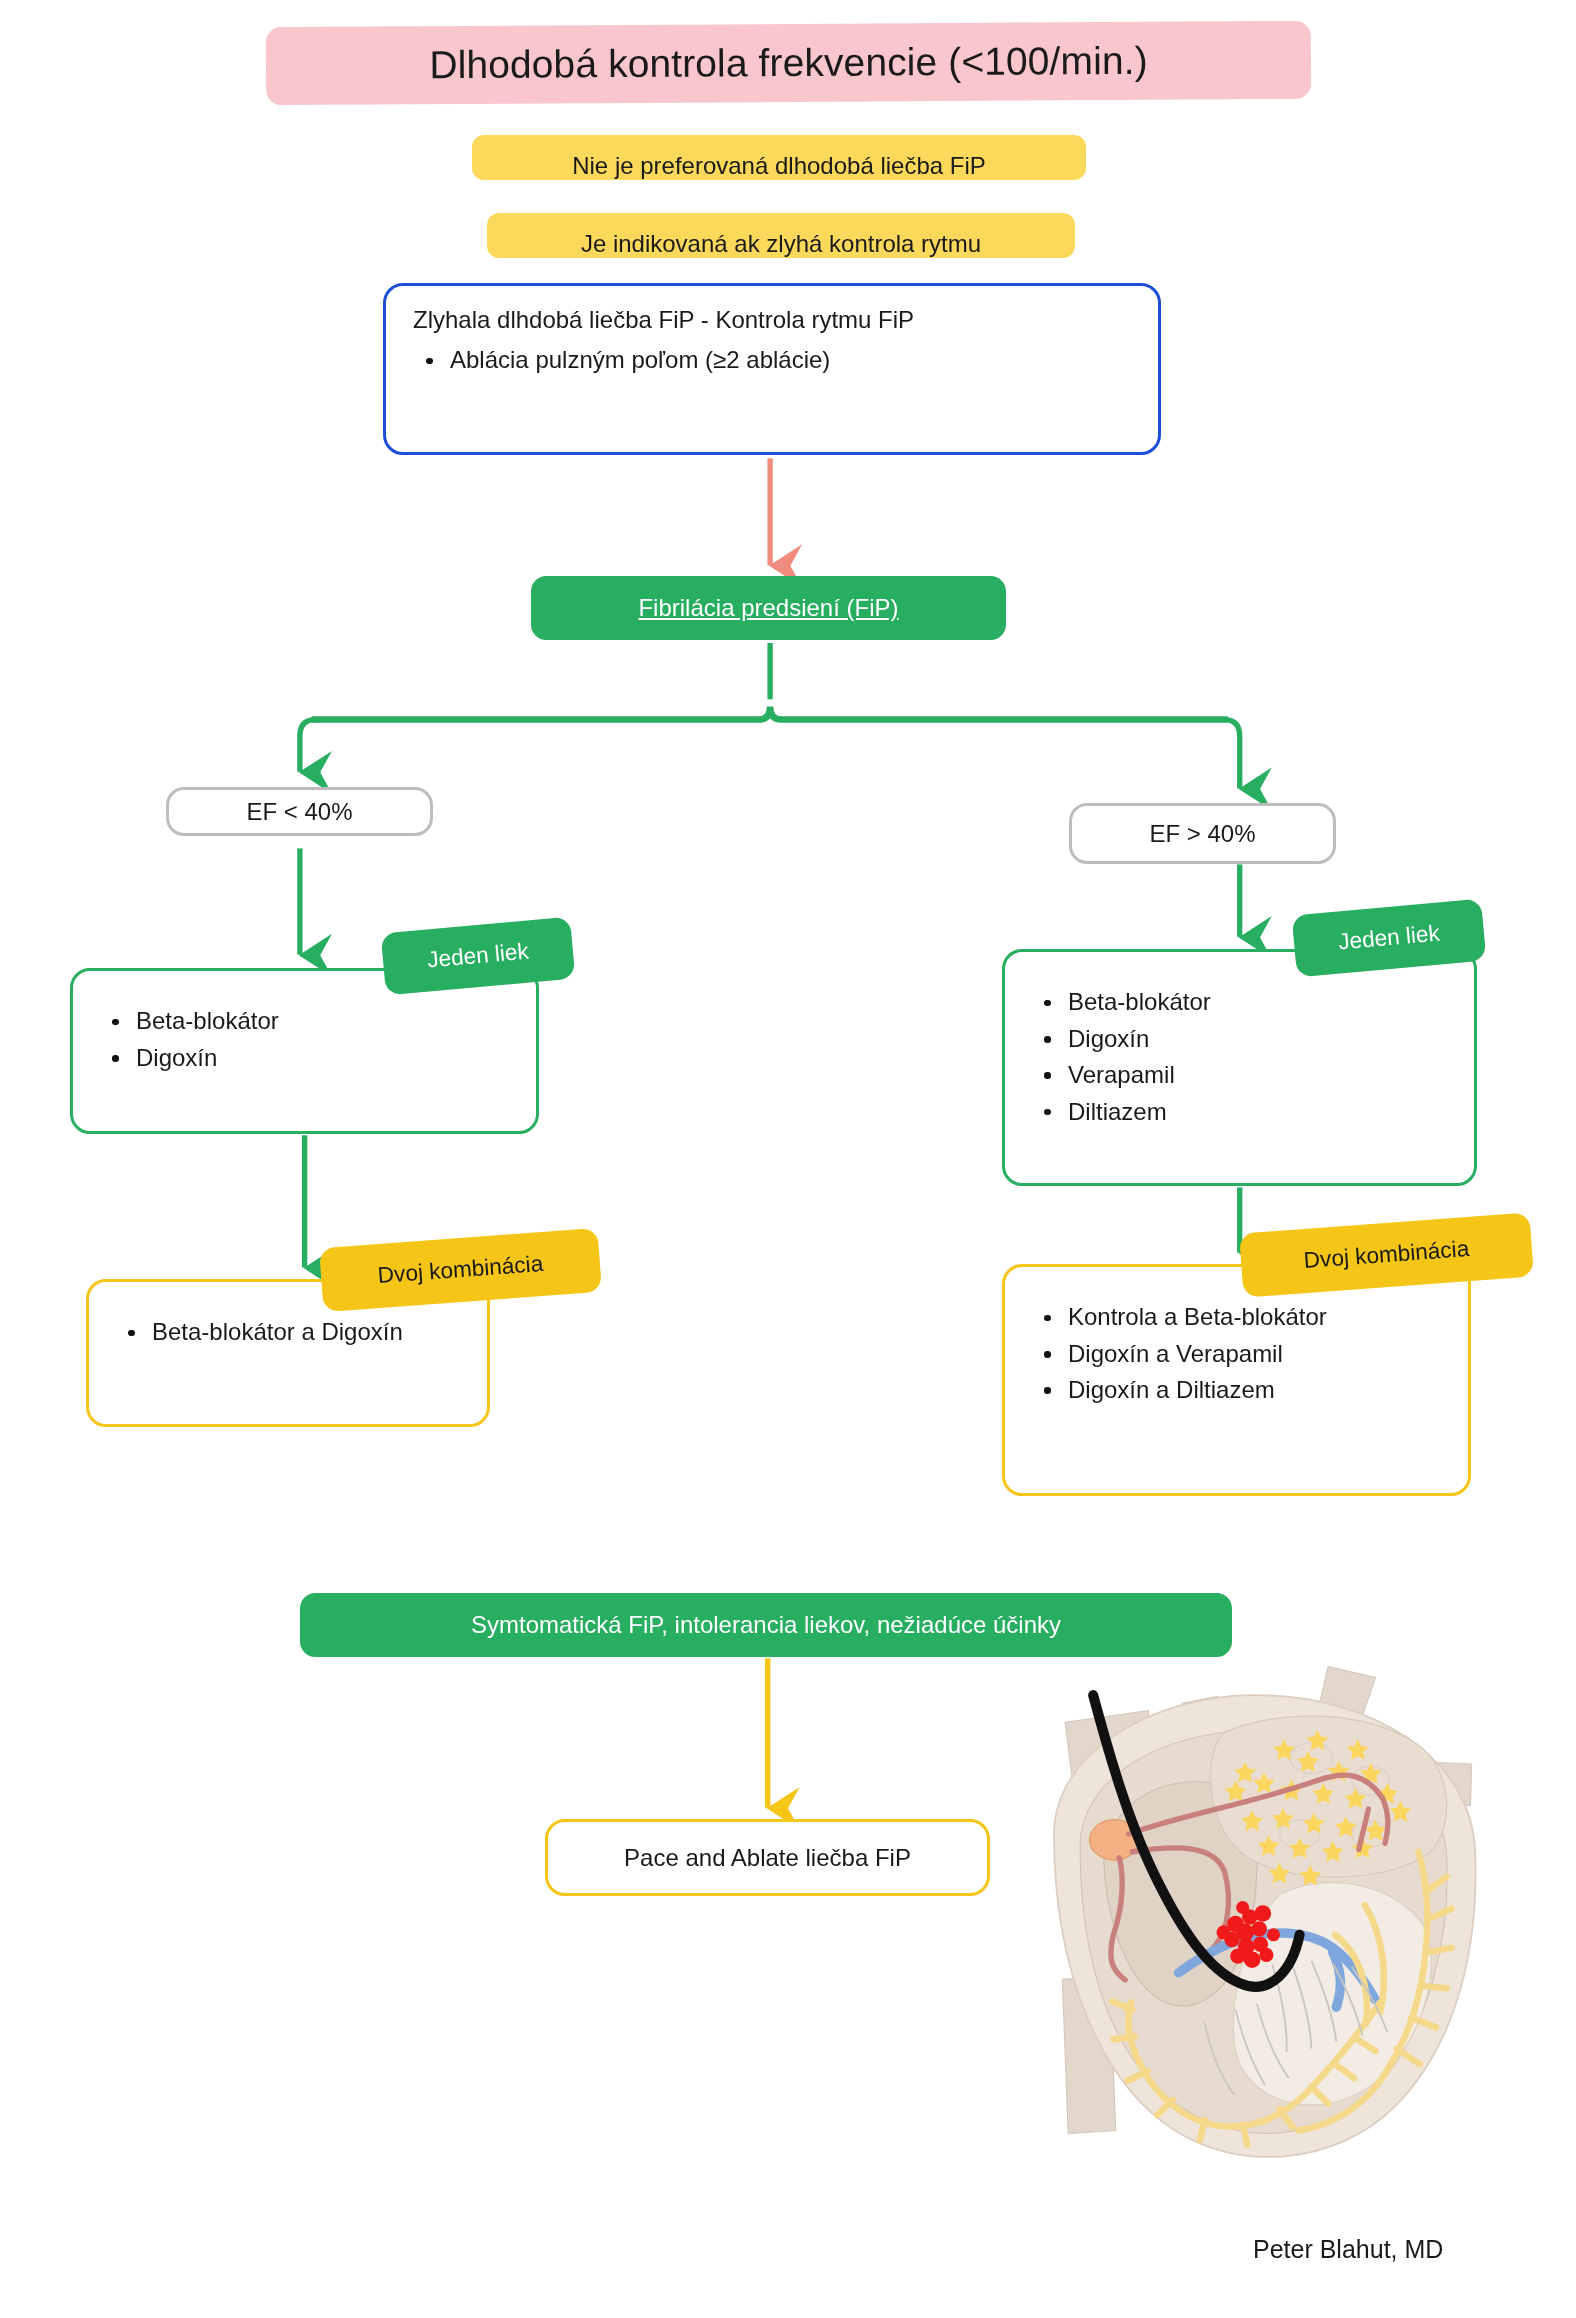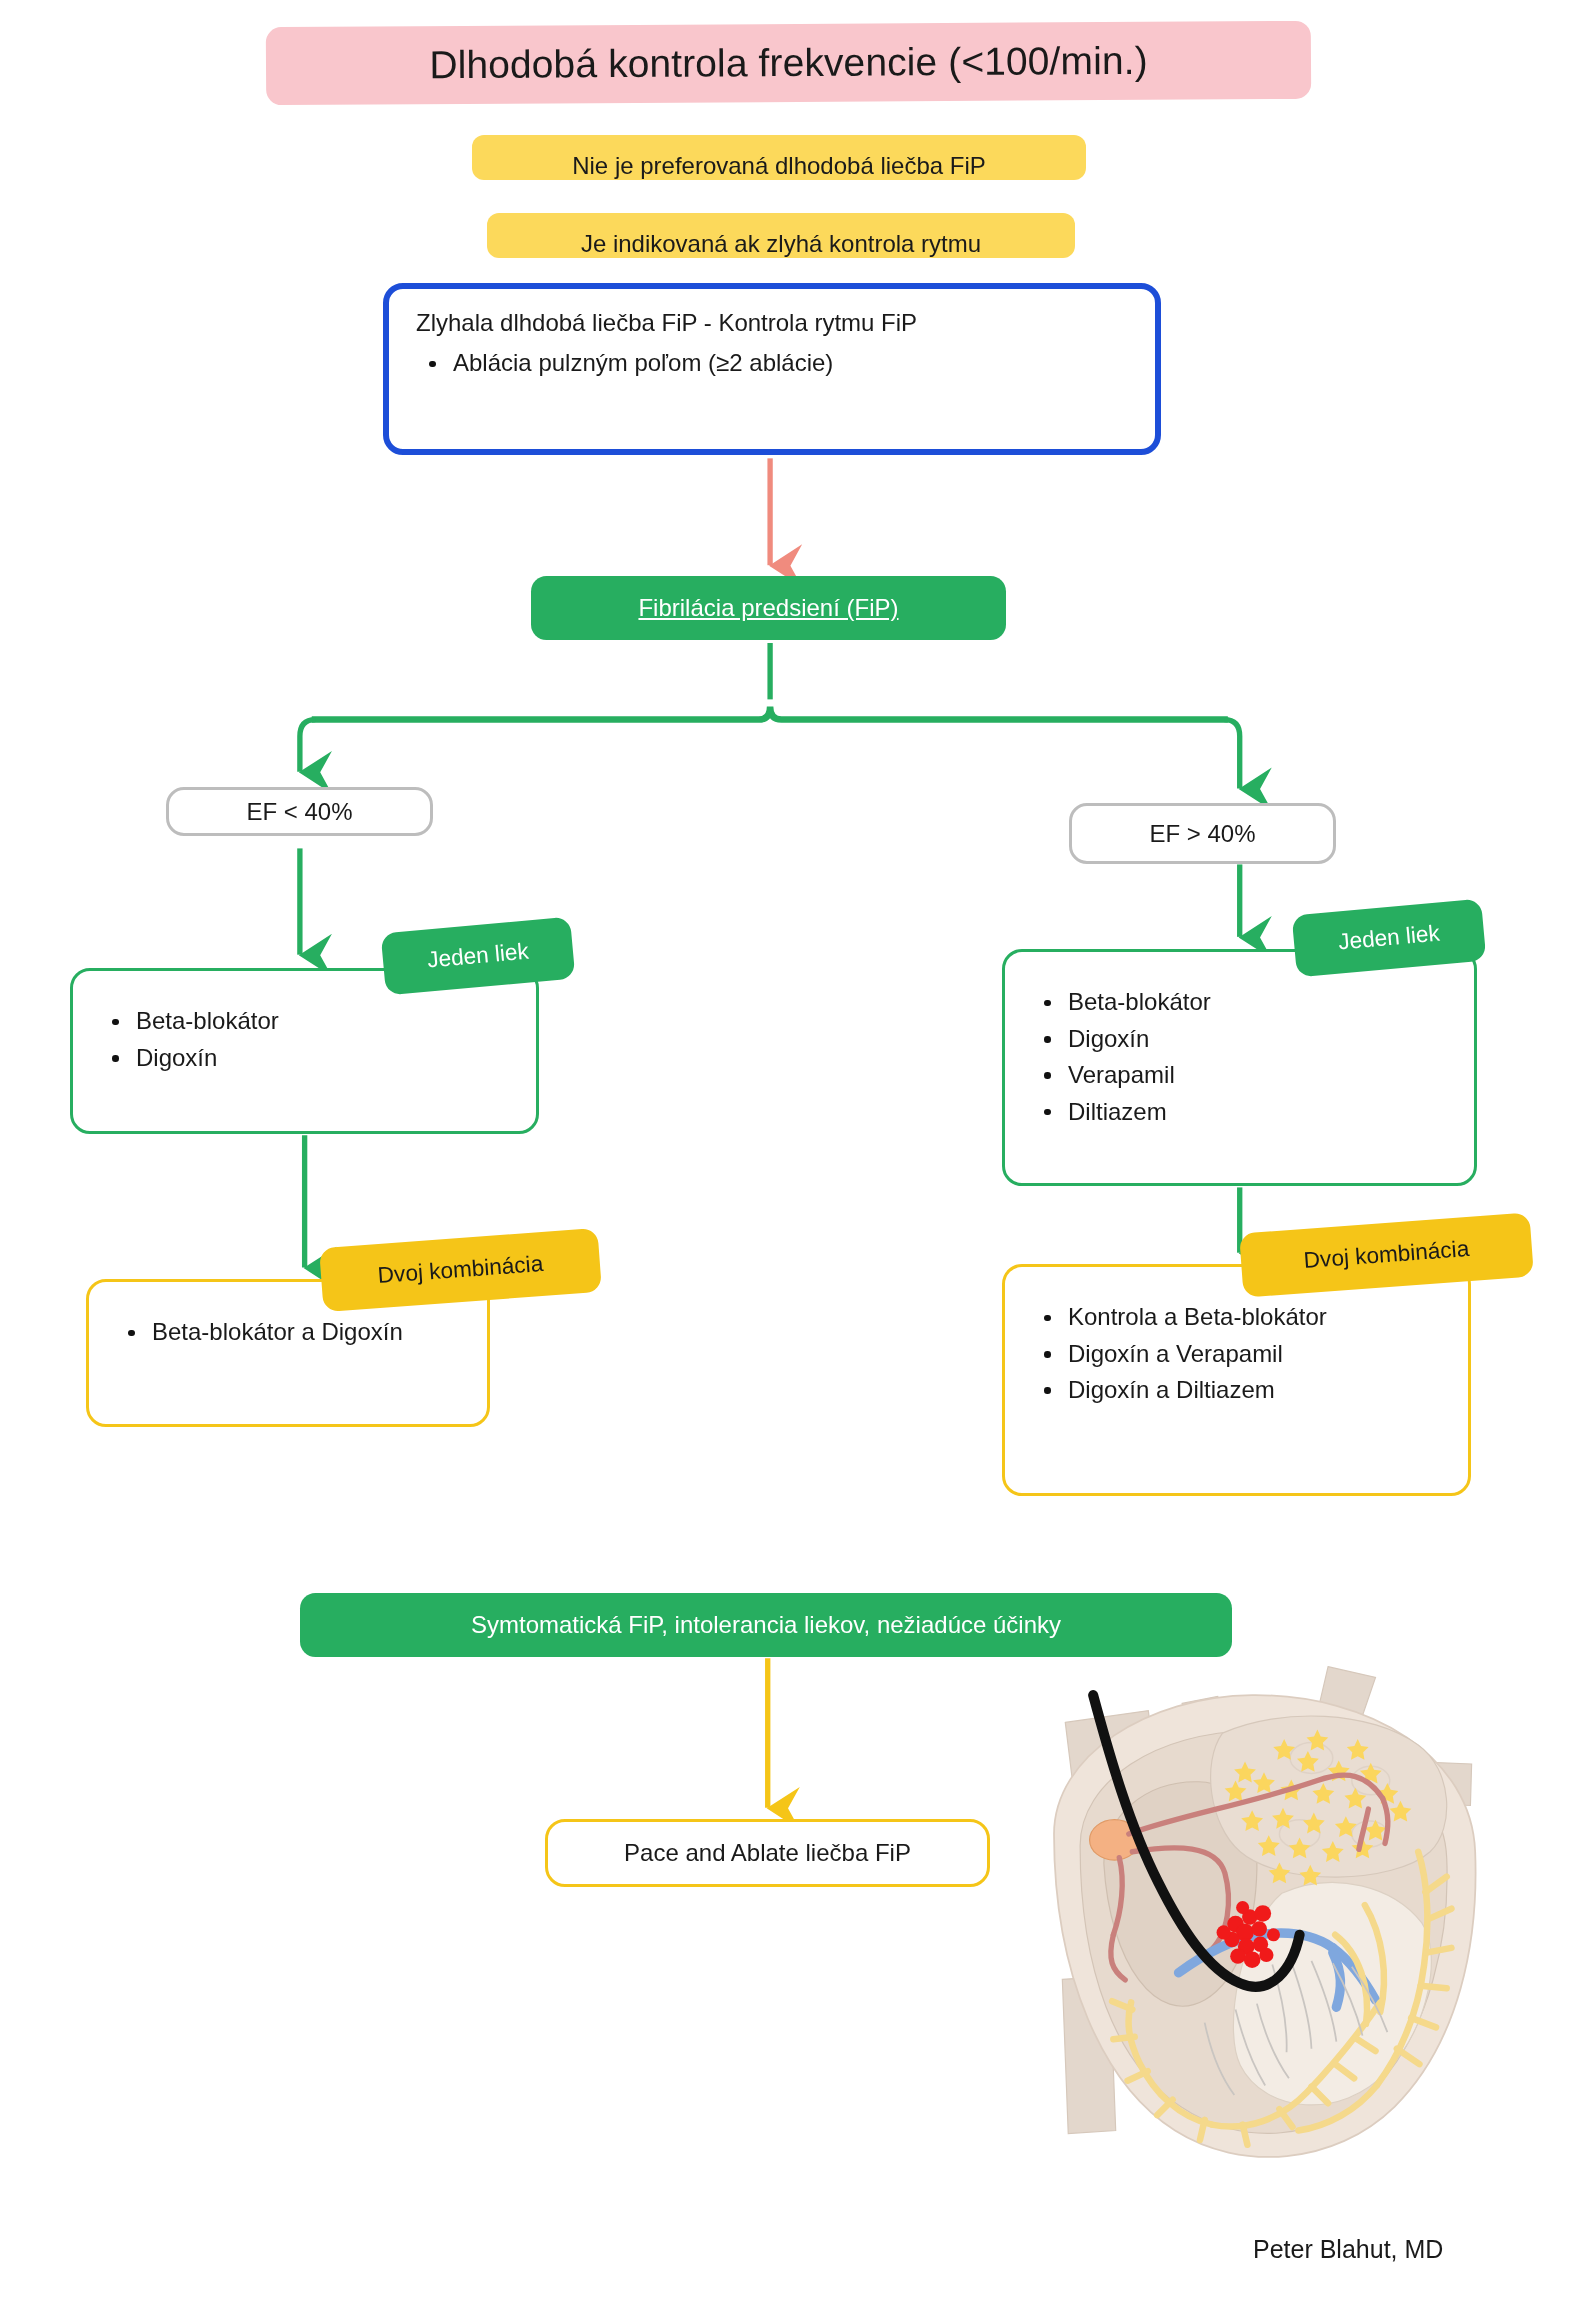--- a/index.html
+++ b/index.html
@@ -50,21 +50,21 @@
     font-size: 24px;
   }
   #note1 { left: 472px; top: 135px; width: 614px; height: 45px; }
   #note2 { left: 487px; top: 213px; width: 588px; height: 45px; }
 
   
   #red-box {
     position: absolute;
     left: 383px; top: 283px;
     width: 778px; height: 172px;
-    border: 6px solid #1d4ed8;
+    border: 3px solid #1d4ed8;
     border-radius: 20px;
     background: #ffffff;
     padding: 20px 27px 0 27px;
   }
   #red-box .head {
     font-size: 24px; color: #1a1a1a; white-space: nowrap;
   }
   .bullets { list-style: none; margin-top: 8.3px; }
   .bullets li {
     position: relative;
@@ -118,21 +118,21 @@
     border-radius: 20px;
   }
   .card.green  { border: 3px solid #27AE60; }
   .card.yellow { border: 3px solid #F5C518; }
   .card .inner { padding: 24px 26px; }
 
   #card-left-single  { left: 70px;  top: 968px; width: 469px;  height: 166px; }
   #card-right-single { left: 1002px; top: 949px; width: 475px;  height: 237px; }
   #card-left-dual    { left: 86px;  top: 1279px; width: 404px;  height: 148px; }
   #card-right-dual   { left: 1002px; top: 1264px; width: 469px;  height: 232px; }
-  #card-pace         { left: 545px;  top: 1819px; width: 445px;  height: 68px; }
+  #card-pace         { left: 545px;  top: 1819px; width: 445px;  height: 77px; }
 
   #card-pace .pace-text {
     font-size: 24px; color: #1a1a1a;
     display: flex; align-items: center; justify-content: center;
     width: 100%; height: 100%;
     white-space: nowrap;
   }
 
   
   .tag {

